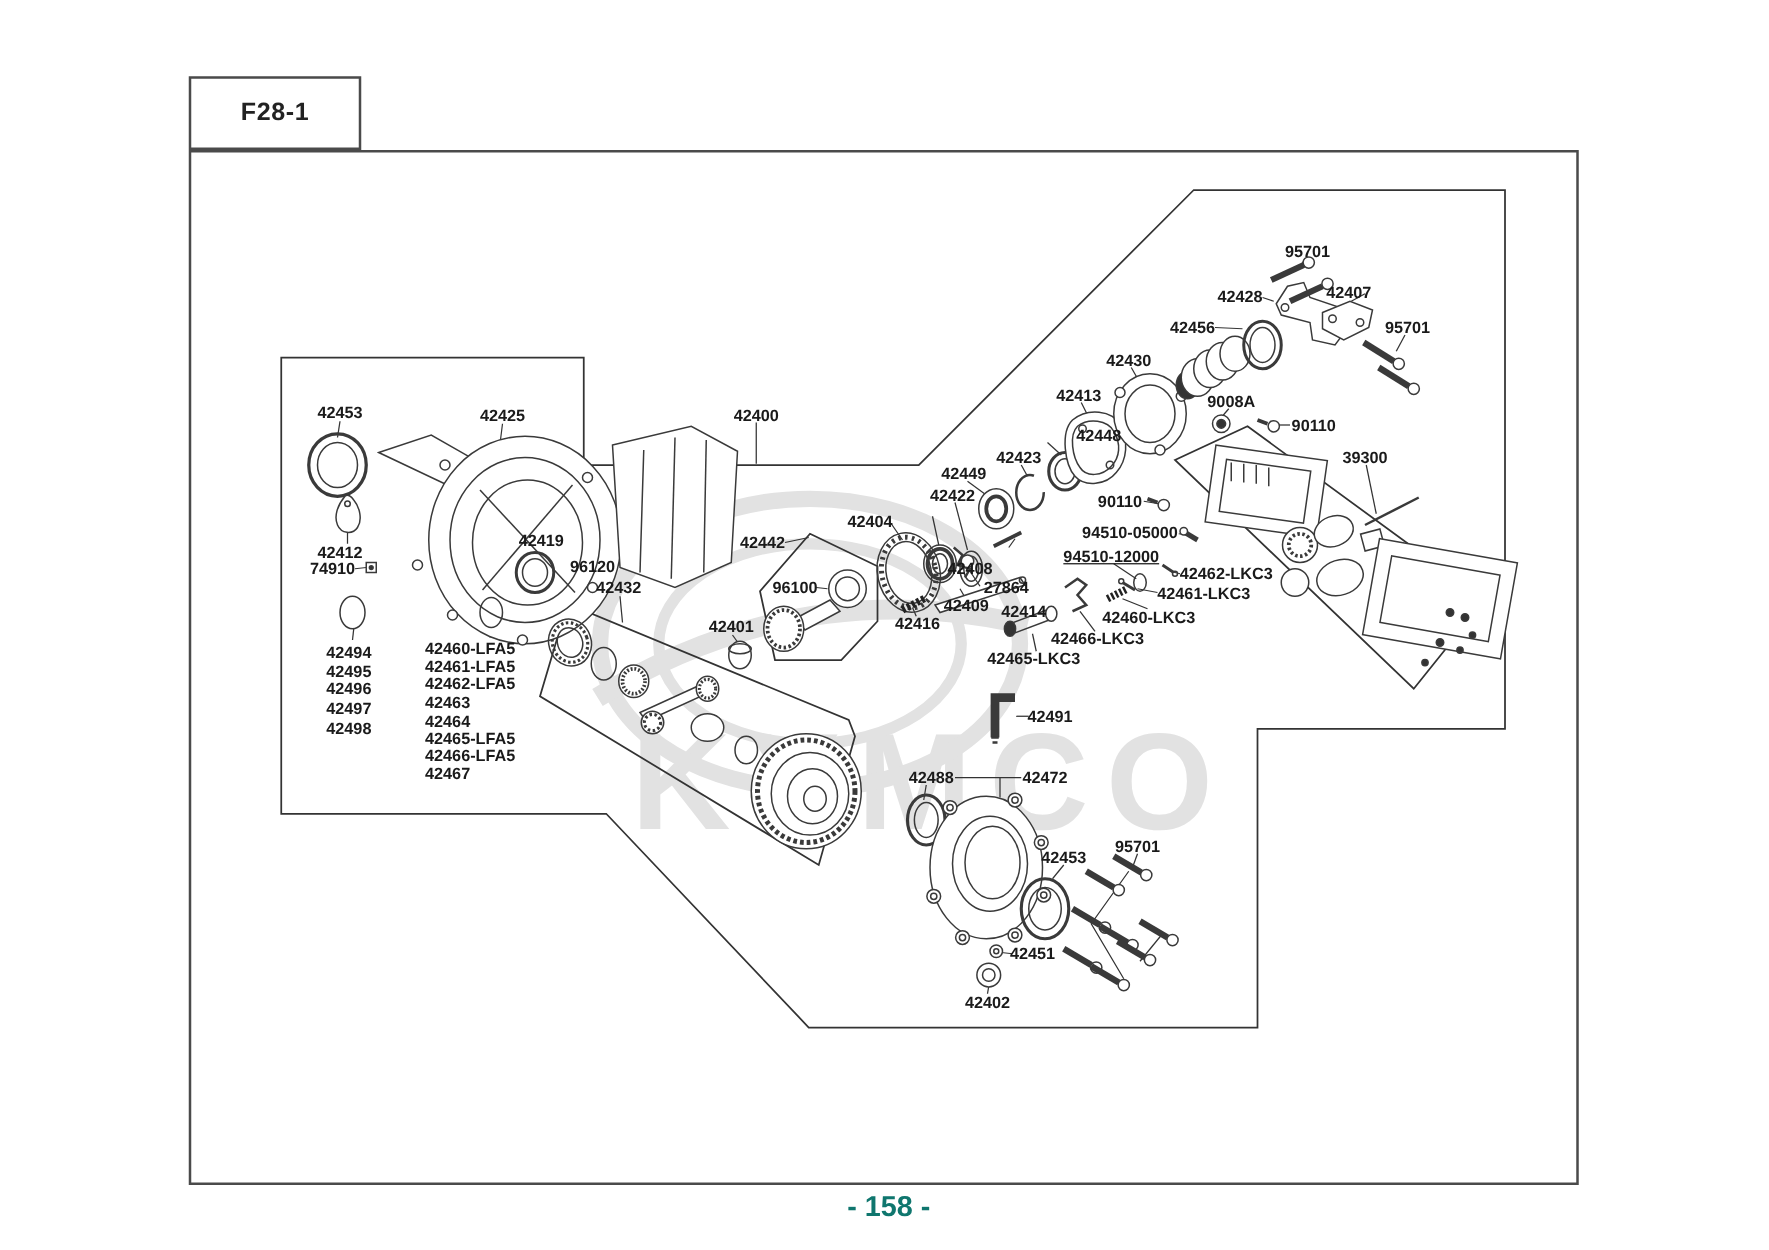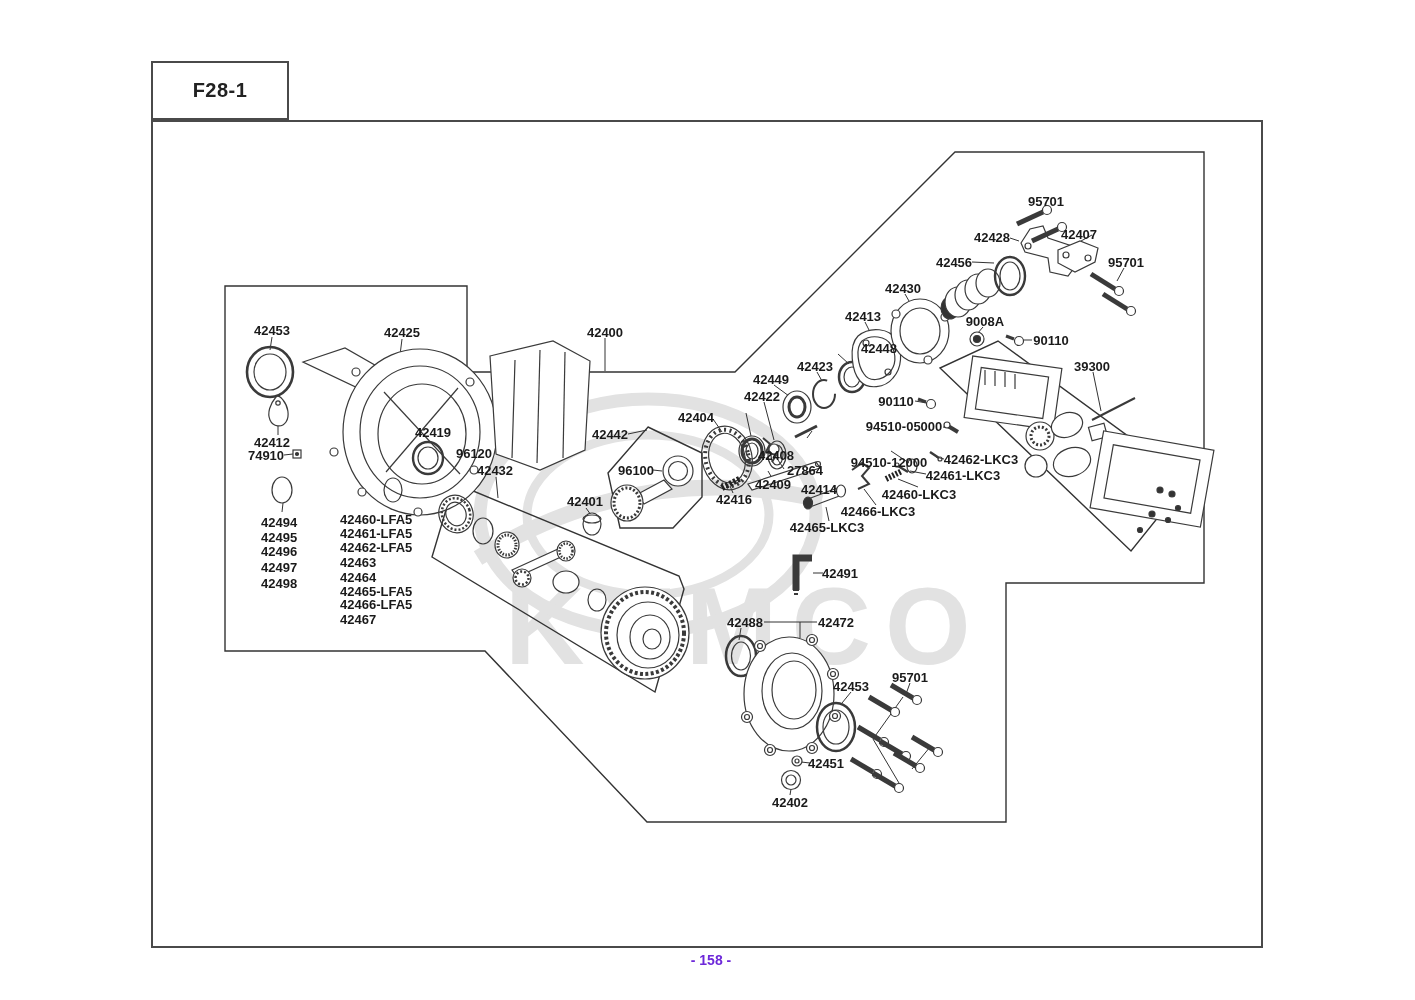--- a/index.html
+++ b/index.html
@@ -7,21 +7,21 @@
         font-family:"Liberation Sans",sans-serif;}
   .hdr-box{position:absolute;left:151px;top:61px;width:138px;height:59px;
            border:2px solid #4a4a4a;box-sizing:border-box;display:flex;
            align-items:center;justify-content:center;z-index:4;background:#fff;}
   .hdr-code{font-size:20px;font-weight:bold;color:#222;letter-spacing:.5px;}
   .hdr-title{position:absolute;left:358px;top:78px;font-size:20px;font-weight:bold;
              color:#222;z-index:4;letter-spacing:.3px;}
   .main-border{position:absolute;left:151px;top:120px;width:1112px;height:828px;
                border:2px solid #4a4a4a;box-sizing:border-box;z-index:1;}
   .footer-page{position:absolute;left:651px;top:952px;width:120px;text-align:center;
-               font-size:14px;font-weight:bold;color:#6d28d9;z-index:4;}
+               font-size:23px;font-weight:bold;color:#0f766e;z-index:4;}
   .wm{position:absolute;z-index:1;color:#e2e2e2;pointer-events:none;}
   .wm-text{left:505px;top:562px;font-size:110px;font-weight:bold;letter-spacing:14px;
            font-family:"Liberation Sans",sans-serif;}
   svg.art{position:absolute;left:0;top:0;z-index:2;}
   #labels{position:absolute;left:0;top:0;width:100%;height:100%;z-index:3;}
   .plabel{position:absolute;transform:translate(-50%,-50%);font-size:13px;font-weight:bold;
           color:#1a1a1a;white-space:nowrap;line-height:1;}
   .plabel.left{transform:translate(0,-50%);}
 </style>
 </head>
@@ -427,21 +427,21 @@
       <div class="plabel" style="left: 954px; top: 262px;">42456</div>
       <div class="plabel" style="left: 992px; top: 237px;">42428</div>
       <div class="plabel" style="left: 1046px; top: 201px;">95701</div>
       <div class="plabel" style="left: 1079px; top: 234px;">42407</div>
       <div class="plabel" style="left: 1126px; top: 262px;">95701</div>
       <div class="plabel" style="left: 985px; top: 321px;">9008A</div>
       <div class="plabel" style="left: 1051px; top: 340px;">90110</div>
       <div class="plabel" style="left: 1092px; top: 366px;">39300</div>
       <div class="plabel" style="left: 896px; top: 401px;">90110</div>
       <div class="plabel" style="left: 904px; top: 426px;">94510-05000</div>
-      <div class="plabel" style="left: 889px; top: 462px;">94510-12000</div>
+      <div class="plabel" style="left: 889px; top: 445px; text-decoration: underline;">94510-12000</div>
       <div class="plabel" style="left: 981px; top: 459px;">42462-LKC3</div>
       <div class="plabel" style="left: 963px; top: 475px;">42461-LKC3</div>
       <div class="plabel" style="left: 919px; top: 494px;">42460-LKC3</div>
       <div class="plabel" style="left: 878px; top: 511px;">42466-LKC3</div>
       <div class="plabel" style="left: 827px; top: 527px;">42465-LKC3</div>
       <div class="plabel" style="left: 819px; top: 444px; margin-top: 45px;">42414</div>
       <div class="plabel" style="left: 805px; top: 470px;">27864</div>
       <div class="plabel" style="left: 773px; top: 484px;">42409</div>
       <div class="plabel" style="left: 734px; top: 499px;">42416</div>
       <div class="plabel" style="left: 840px; top: 573px;">42491</div>

